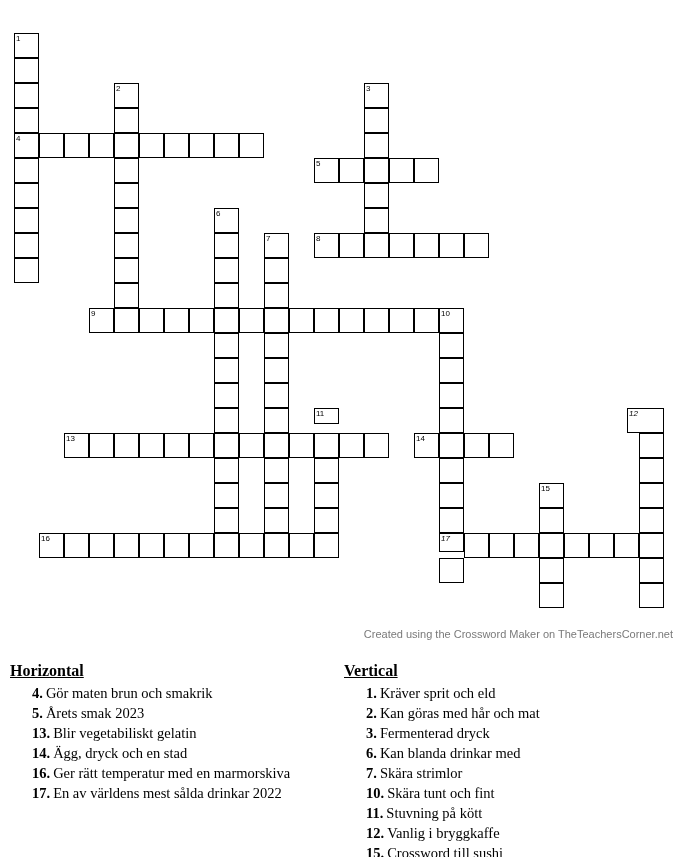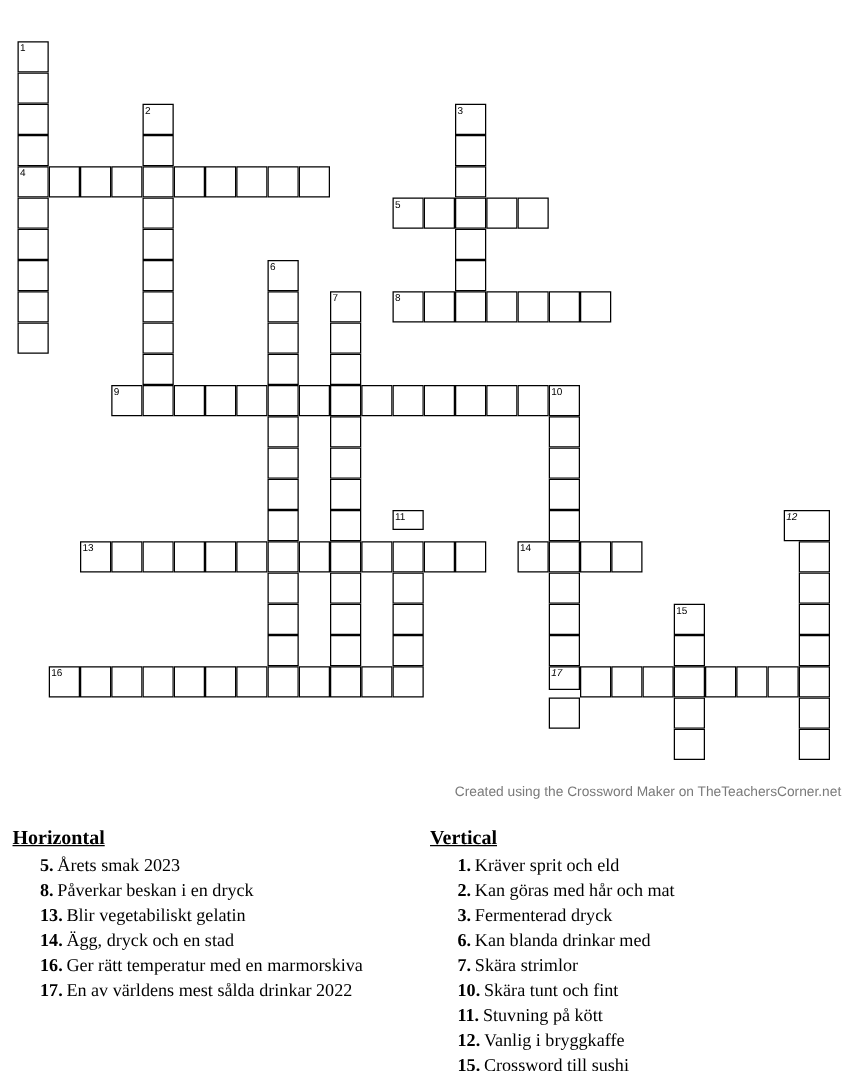--- a/index.html
+++ b/index.html
@@ -264,22 +264,22 @@
     <div class="cell" style="left: 589px; top: 533px; width: 25px; height: 25px;"></div>
     <div class="cell" style="left: 614px; top: 533px; width: 25px; height: 25px;"></div>
   </div>
 
 <div id="credit">Created using the Crossword Maker on TheTeachersCorner.net</div>
 
 <div id="clues">
   <div class="clue-col" id="col-horizontal">
     <div class="clue-heading">Horizontal</div>
     <ol class="clue-list" id="list-horizontal">
+        <li><span class="cnum">4.</span><span>Gör maten brun och smakrik</span></li>
         <li><span class="cnum">5.</span><span>Årets smak 2023</span></li>
-        <li><span class="cnum">8.</span><span>Påverkar beskan i en dryck</span></li>
         <li><span class="cnum">13.</span><span>Blir vegetabiliskt gelatin</span></li>
         <li><span class="cnum">14.</span><span>Ägg, dryck och en stad</span></li>
         <li><span class="cnum">16.</span><span>Ger rätt temperatur med en marmorskiva</span></li>
         <li><span class="cnum">17.</span><span>En av världens mest sålda drinkar 2022</span></li>
       </ol>
   </div>
   <div class="clue-col" id="col-vertical">
     <div class="clue-heading">Vertical</div>
     <ol class="clue-list" id="list-vertical">
         <li><span class="cnum">1.</span><span>Kräver sprit och eld</span></li>

